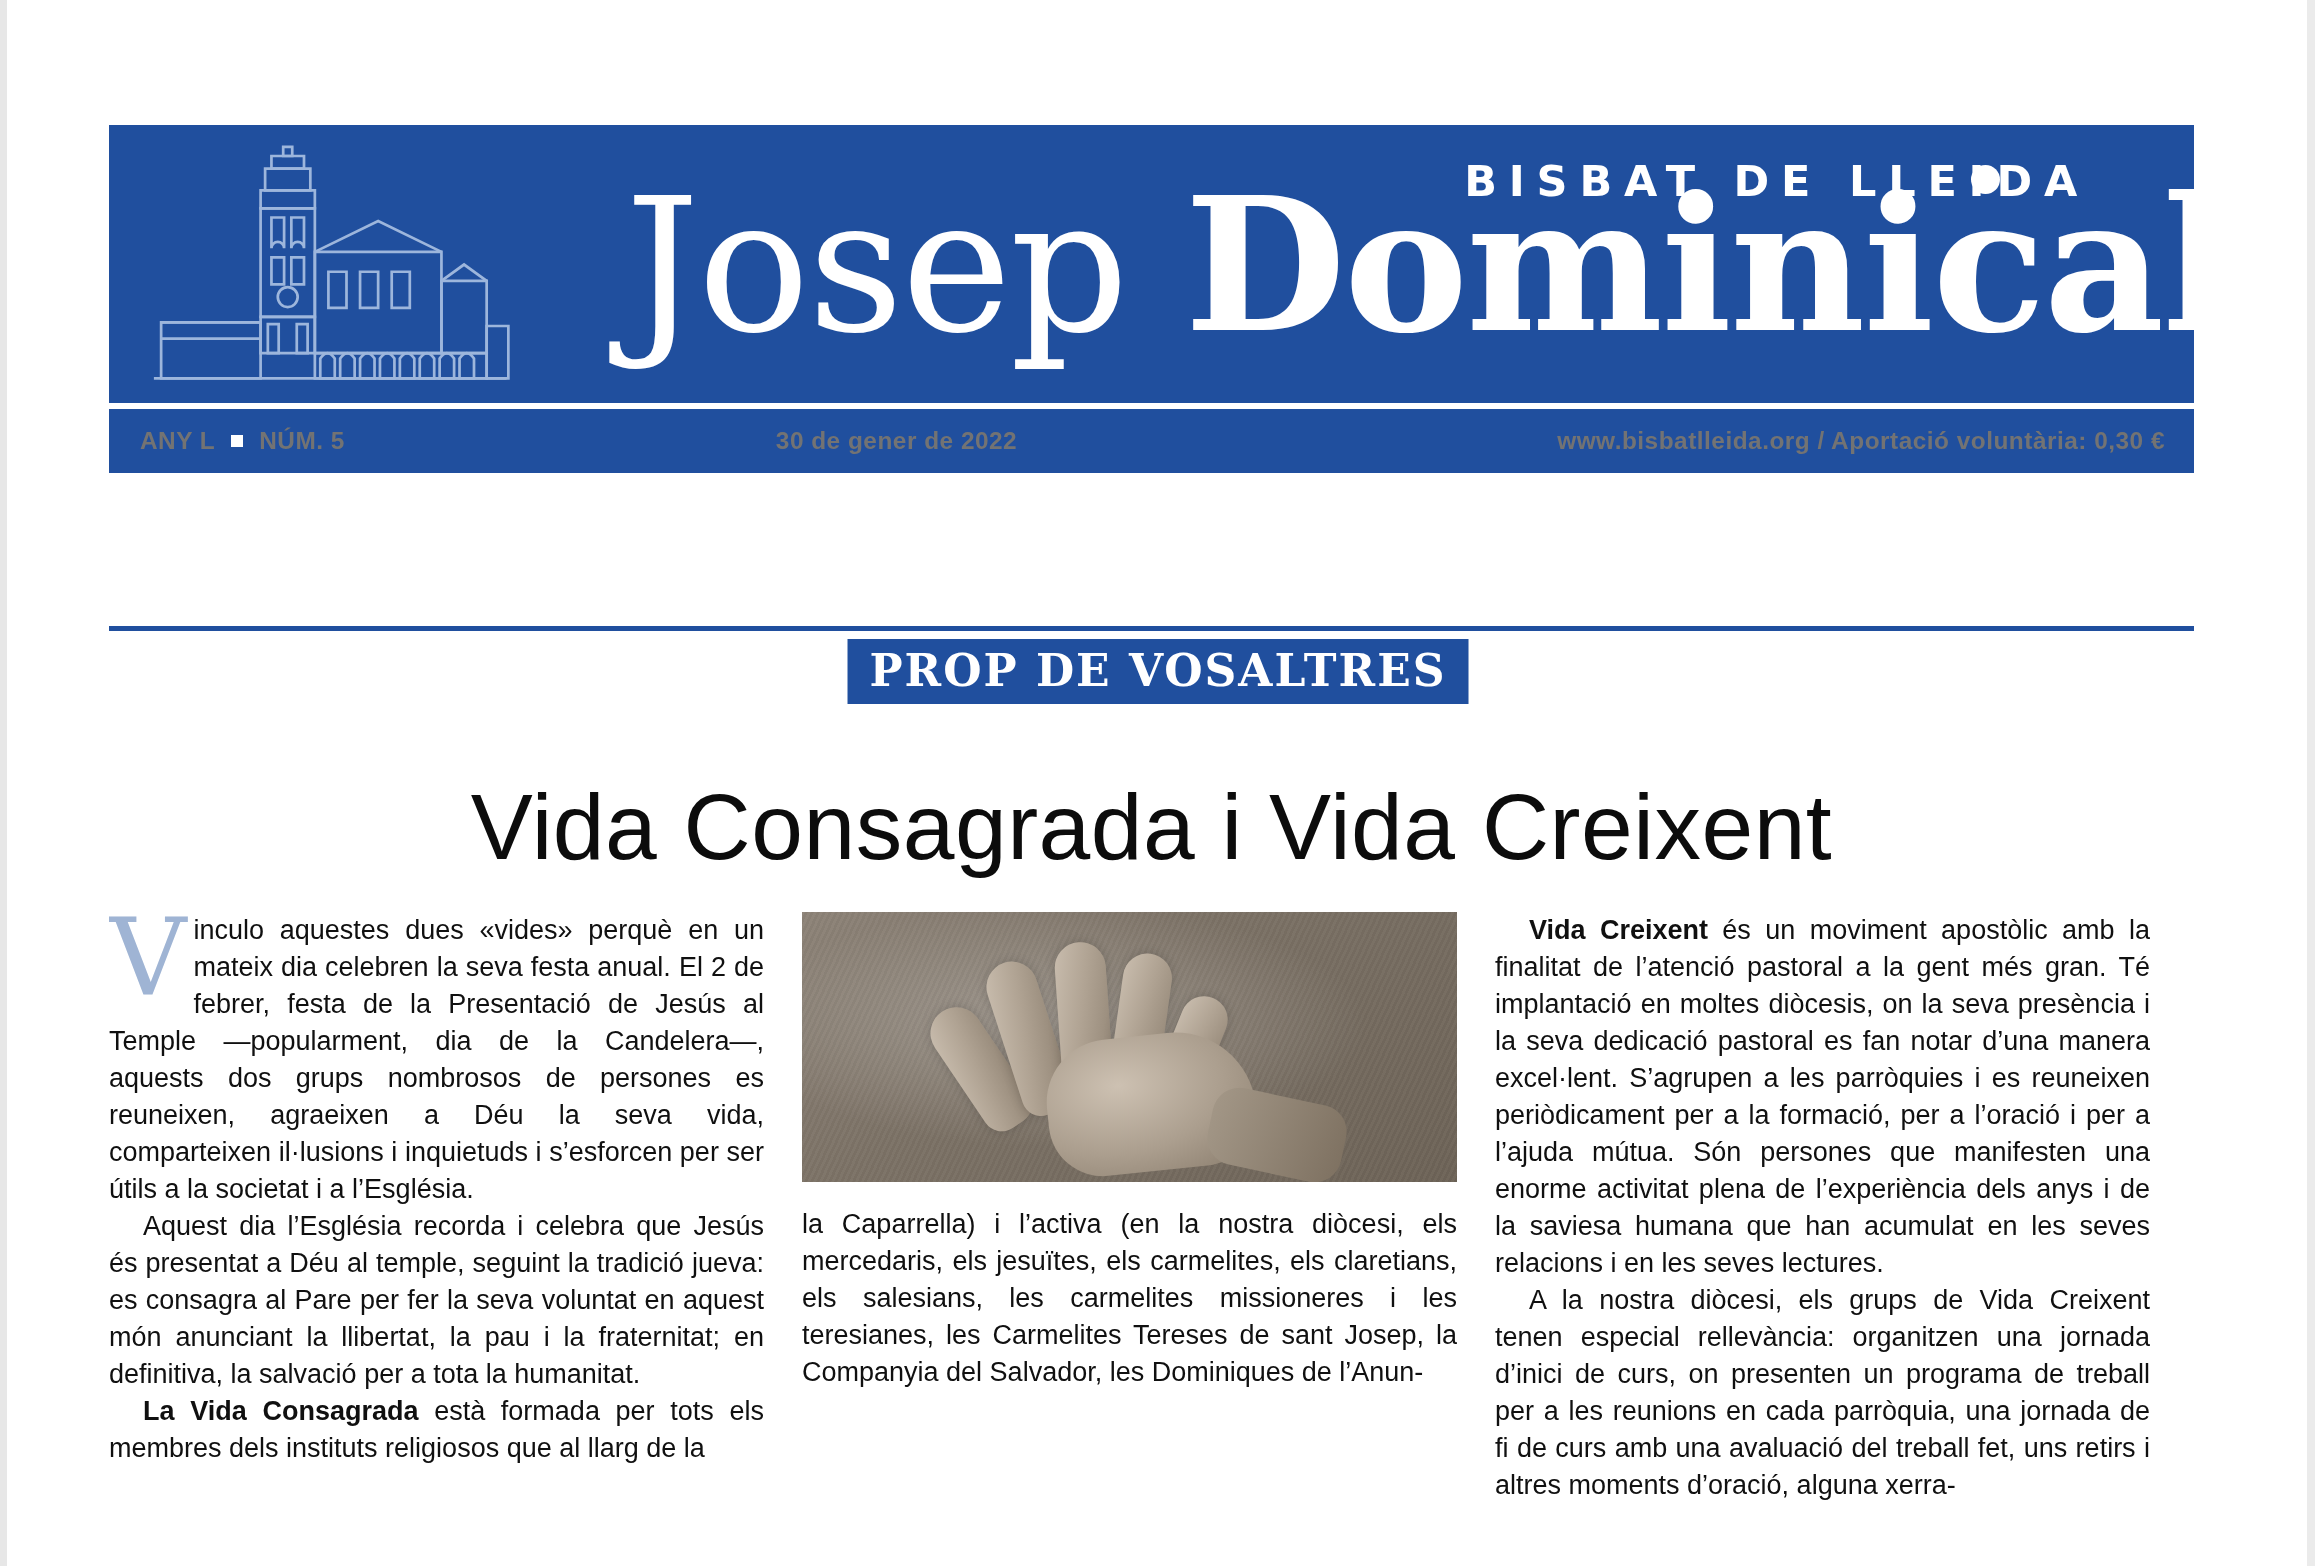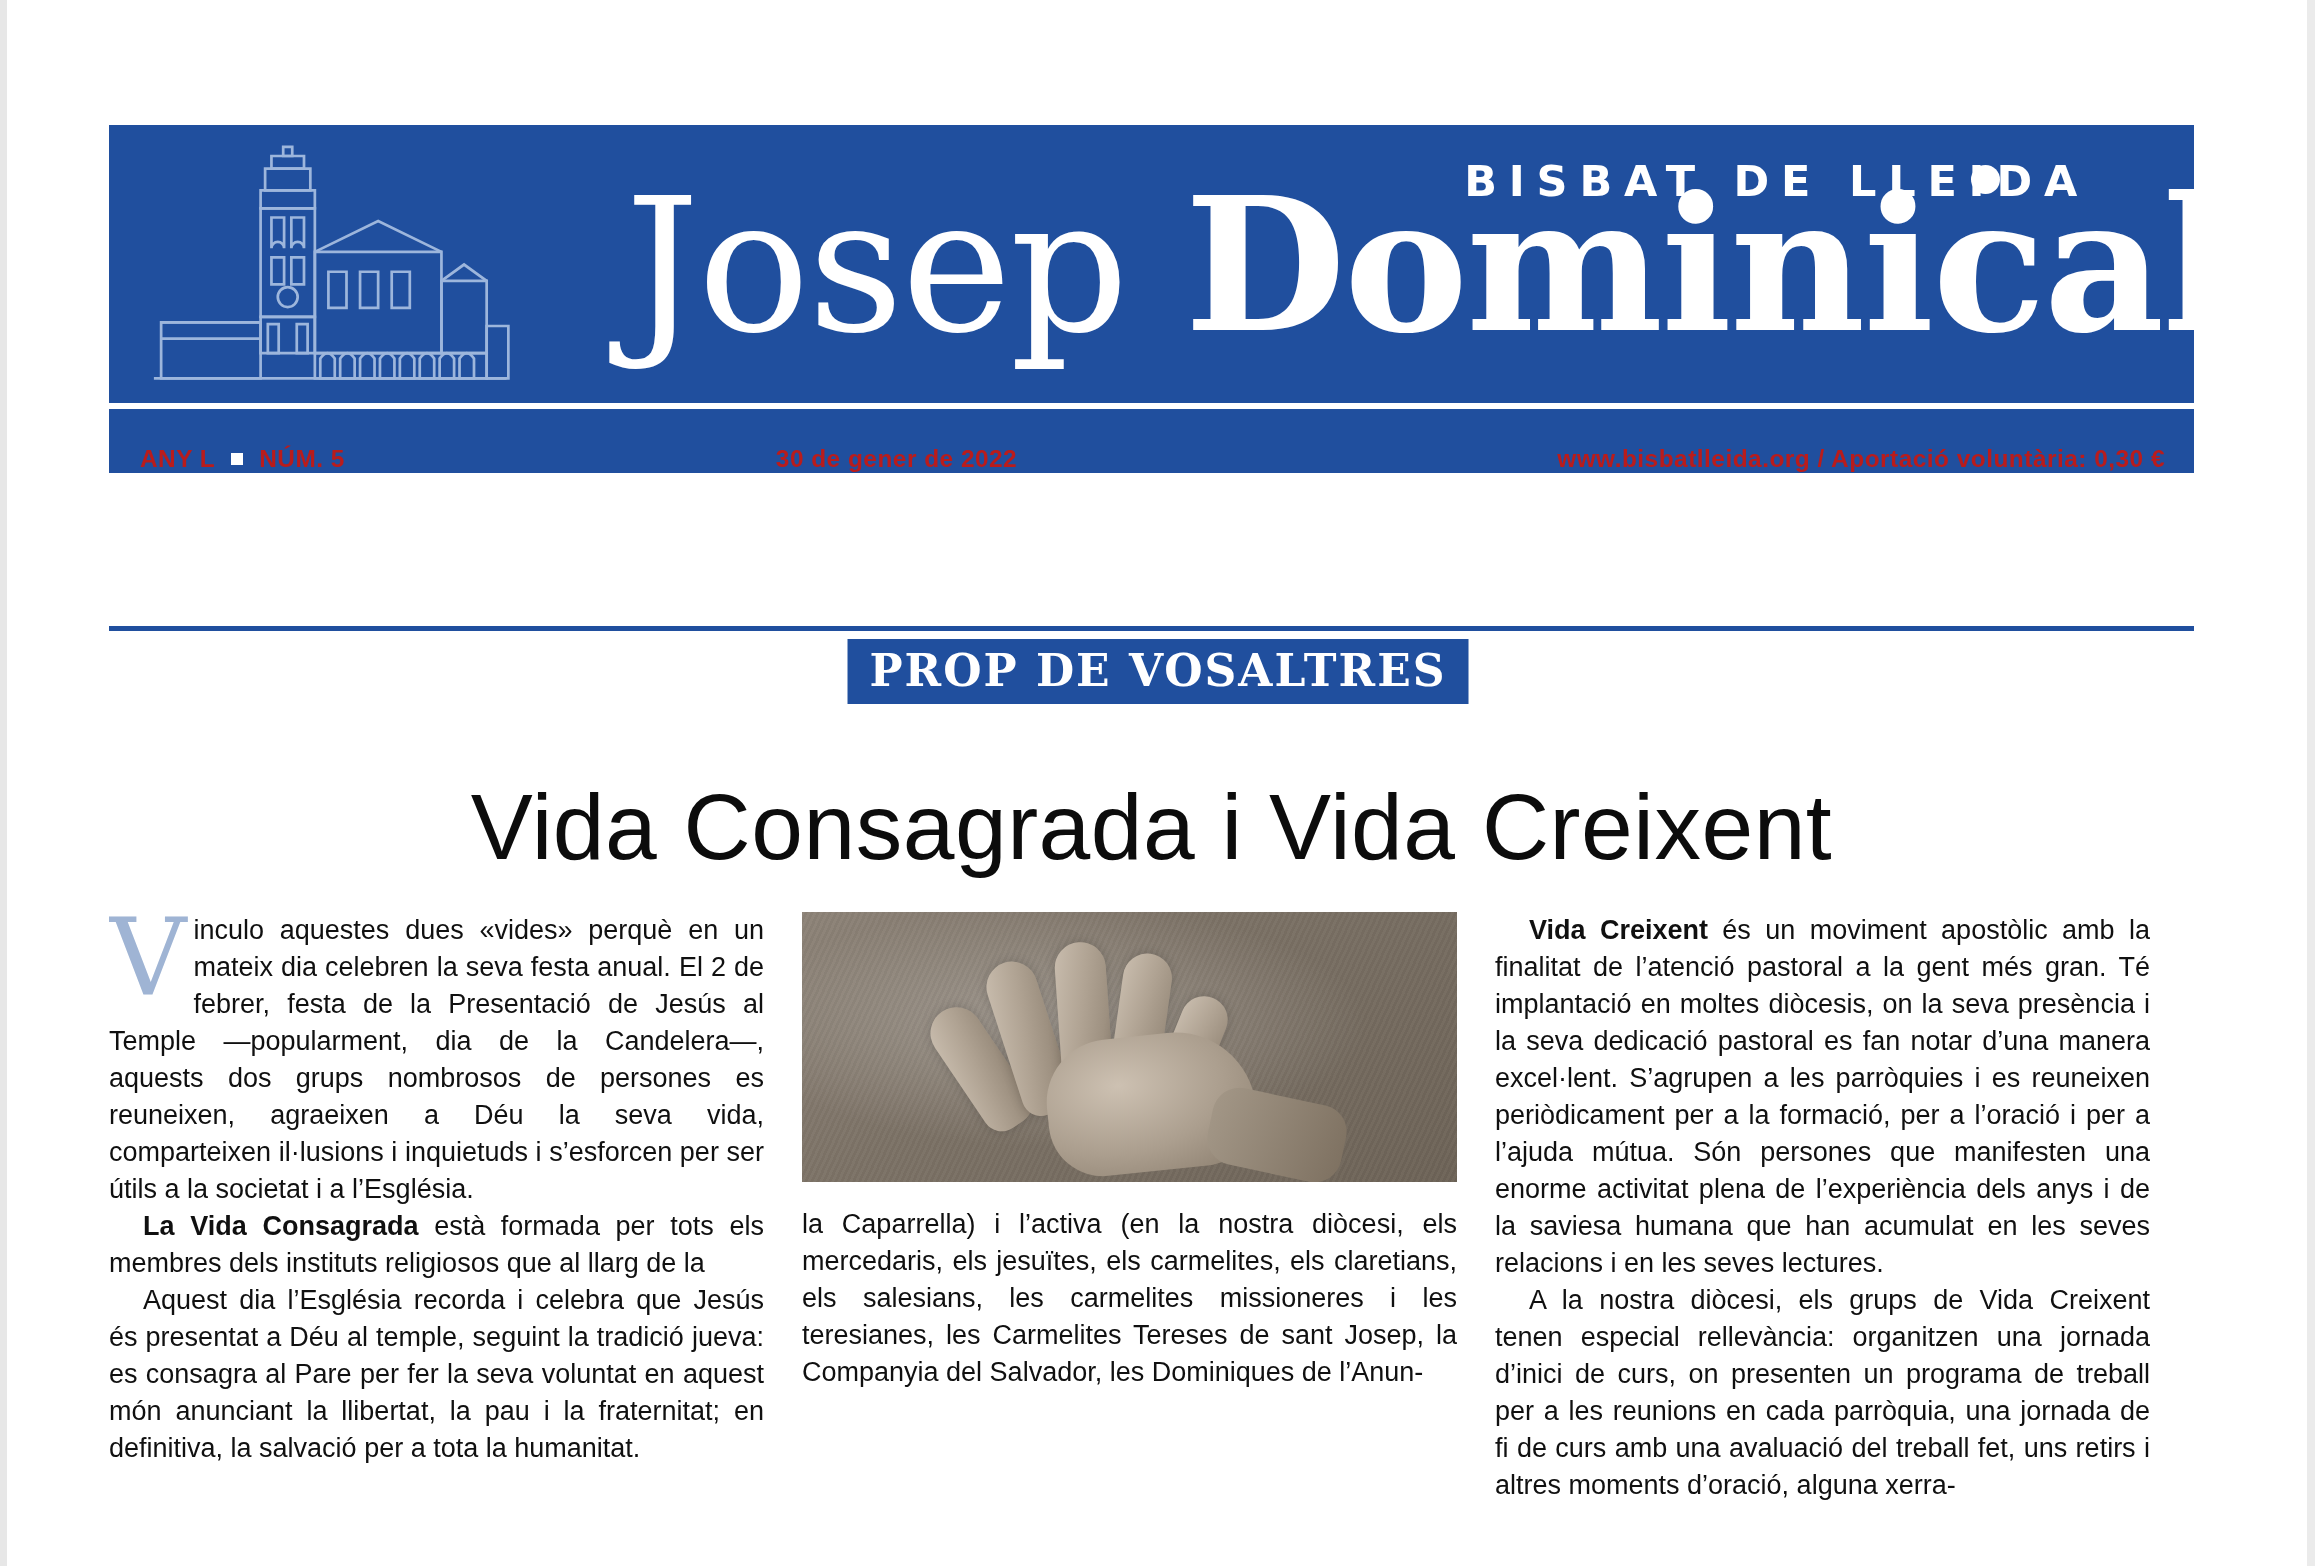--- a/index.html
+++ b/index.html
@@ -64,22 +64,22 @@
     width: 2085px;
     height: 64px;
     background: #204f9e;
   }
   .masthead-sub {
     position: absolute;
     left: 0; top: 284px;
     width: 2085px;
     height: 64px;
     display: flex;
-    align-items: flex-end;
-    color: #b91c1c;
+    align-items: center;
+    color: #737373;
     font-size: 24.4px;
     font-weight: bold;
     letter-spacing: 0.5px;
     box-sizing: border-box;
     padding: 0 29px 0 31px;
     gap: 14px;
   }
   .sub-left { flex: 0 0 auto; }
   .sub-center { flex: 1 1 auto; text-align: center; padding-right: 109px;}
   .sub-right { flex: 0 0 auto; font-weight: bold; }
@@ -337,22 +337,22 @@
 
   <div class="section-rule"></div>
   <div class="section-tag">PROP DE VOSALTRES</div>
 
   <h1 class="headline">Vida Consagrada i Vida Creixent</h1>
 
   <div class="columns">
 
     <div class="col">
       <p class="dropcap-para"><span class="dropcap">V</span><span>inculo aquestes dues «vides» perquè en un mateix dia celebren la seva festa anual. El 2 de febrer, festa de la Presentació de Jesús al Temple —popularment, dia de la Candelera—, aquests dos grups nombrosos de persones es reuneixen, agraeixen a Déu la seva vida, comparteixen il·lusions i inquietuds i s’esforcen per ser útils a la societat i a l’Església.</span></p>
+      <p class="indent">Aquest dia l’Església recorda i celebra que Jesús és presentat a Déu al temple, seguint la tradició jueva: es consagra al Pare per fer la seva voluntat en aquest món anunciant la llibertat, la pau i la fraternitat; en definitiva, la salvació per a tota la humanitat.</p>
       <p class="indent"><b>La Vida Consagrada</b><span> està formada per tots els membres dels instituts religiosos que al llarg de la</span></p>
-      <p class="indent">Aquest dia l’Església recorda i celebra que Jesús és presentat a Déu al temple, seguint la tradició jueva: es consagra al Pare per fer la seva voluntat en aquest món anunciant la llibertat, la pau i la fraternitat; en definitiva, la salvació per a tota la humanitat.</p>
     </div>
 
     <div class="col">
       <div class="photo">
         <div class="grain"></div>
         <div class="hand">
           <div class="finger" style="left:16.3px;  top:63px;  width:52px; height:136px; transform:rotate(-34deg);"></div>
           <div class="finger" style="left:65px;  top:22px;  width:51px; height:158px; transform:rotate(-18deg);"></div>
           <div class="finger" style="left:121px; top:5.4px;   width:51px; height:172px; transform:rotate(-4deg);"></div>
           <div class="finger" style="left:177px; top:16.3px;  width:49px; height:163px; transform:rotate(8deg);"></div>

